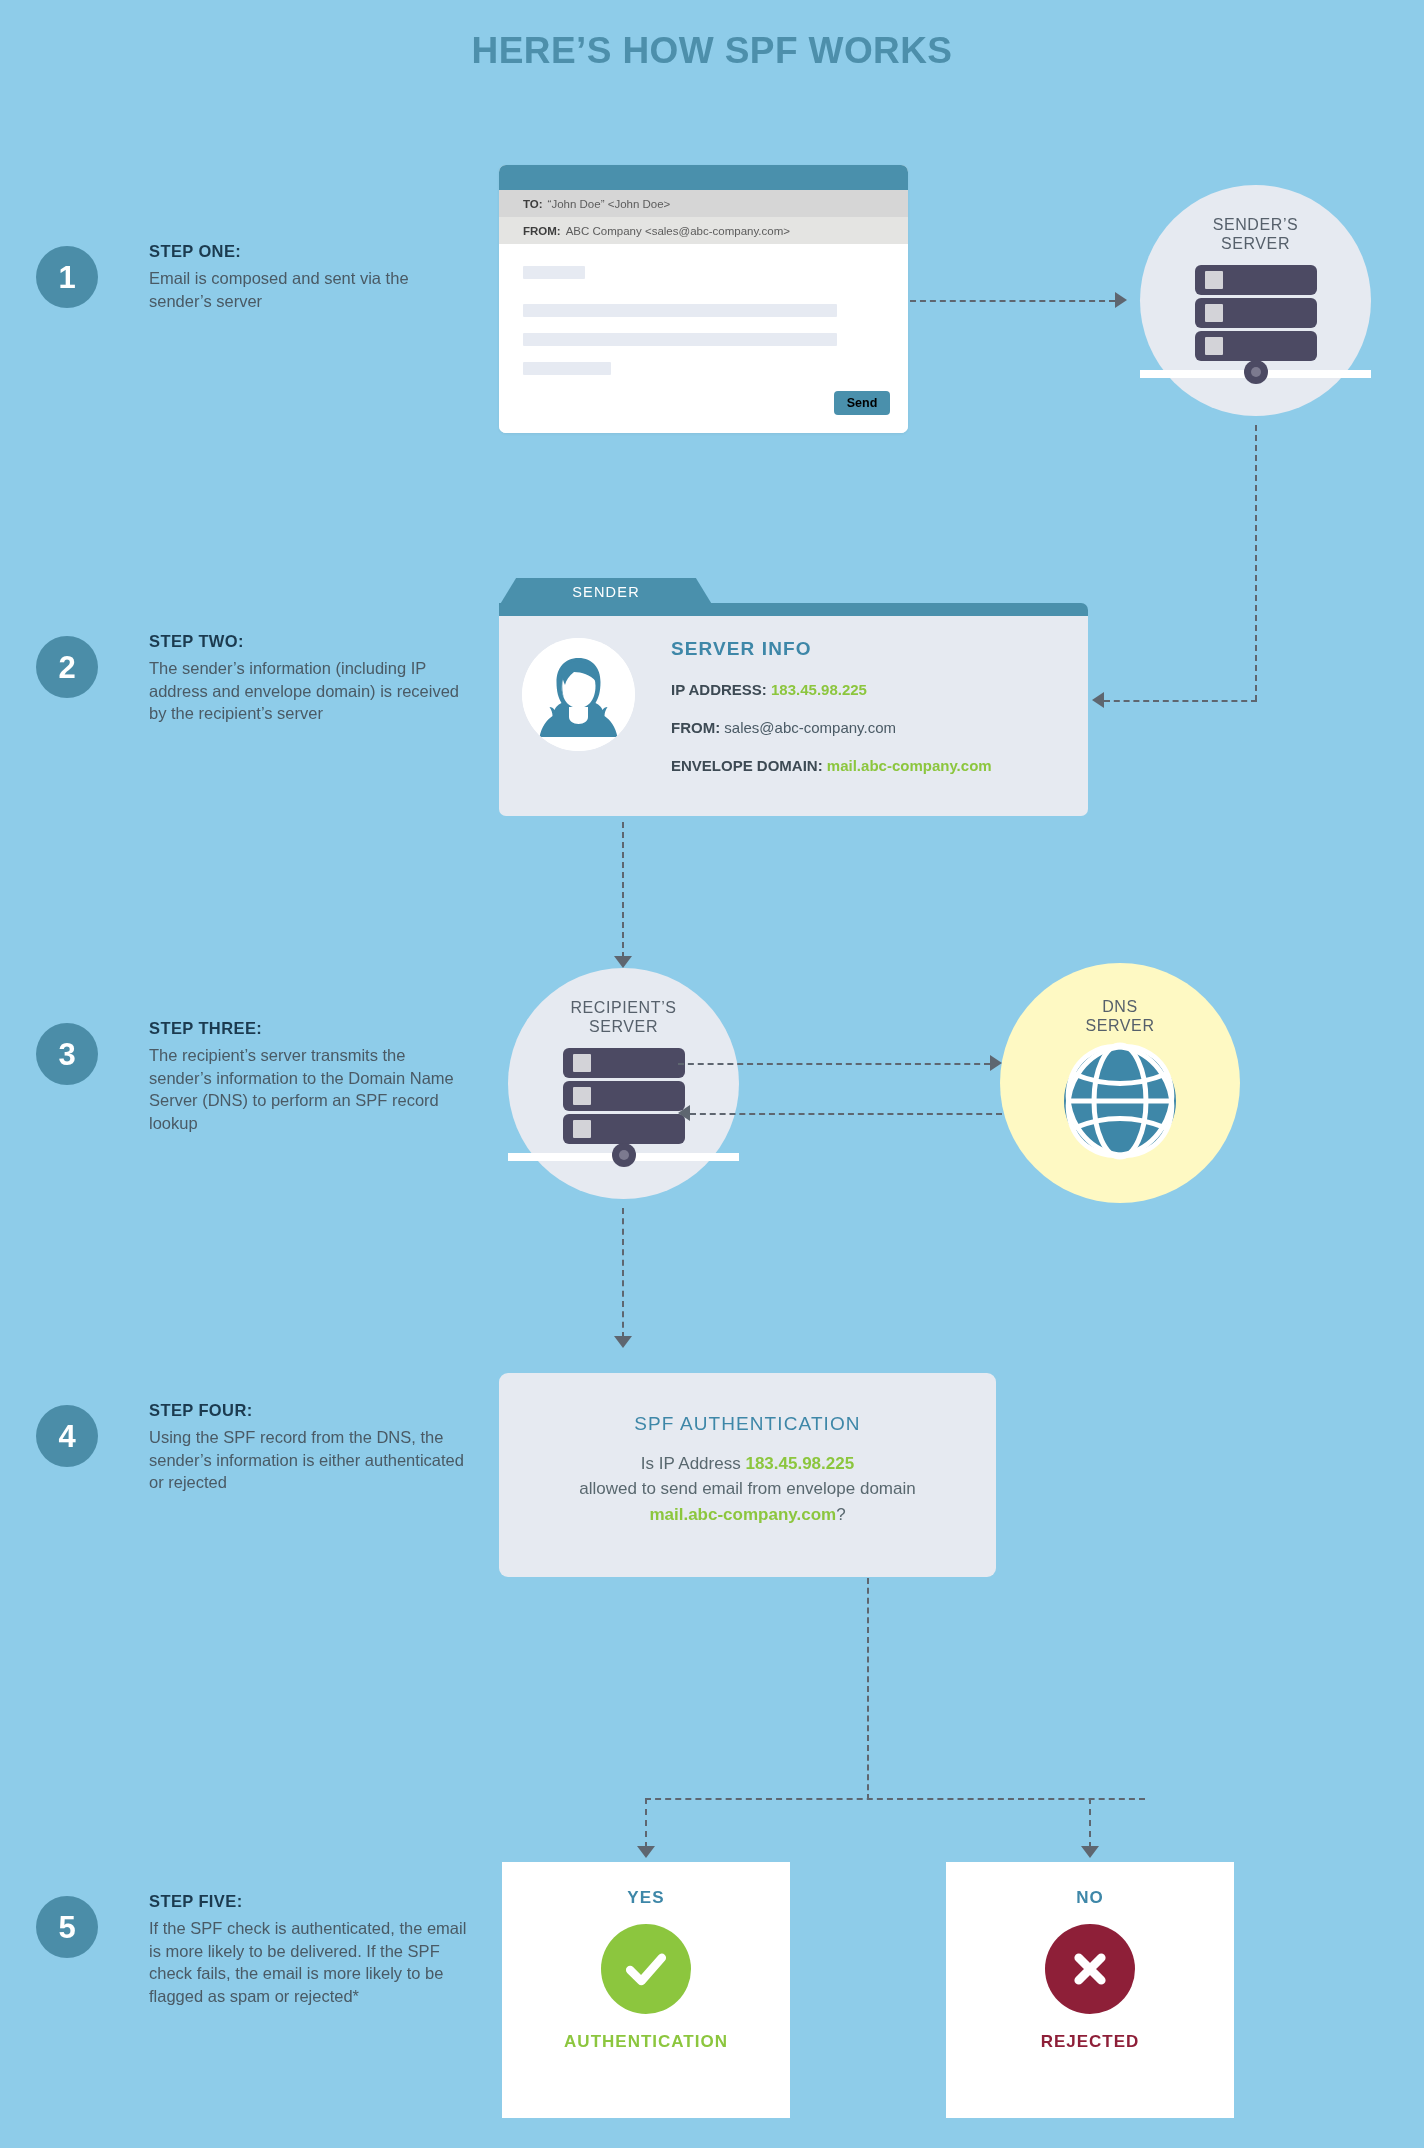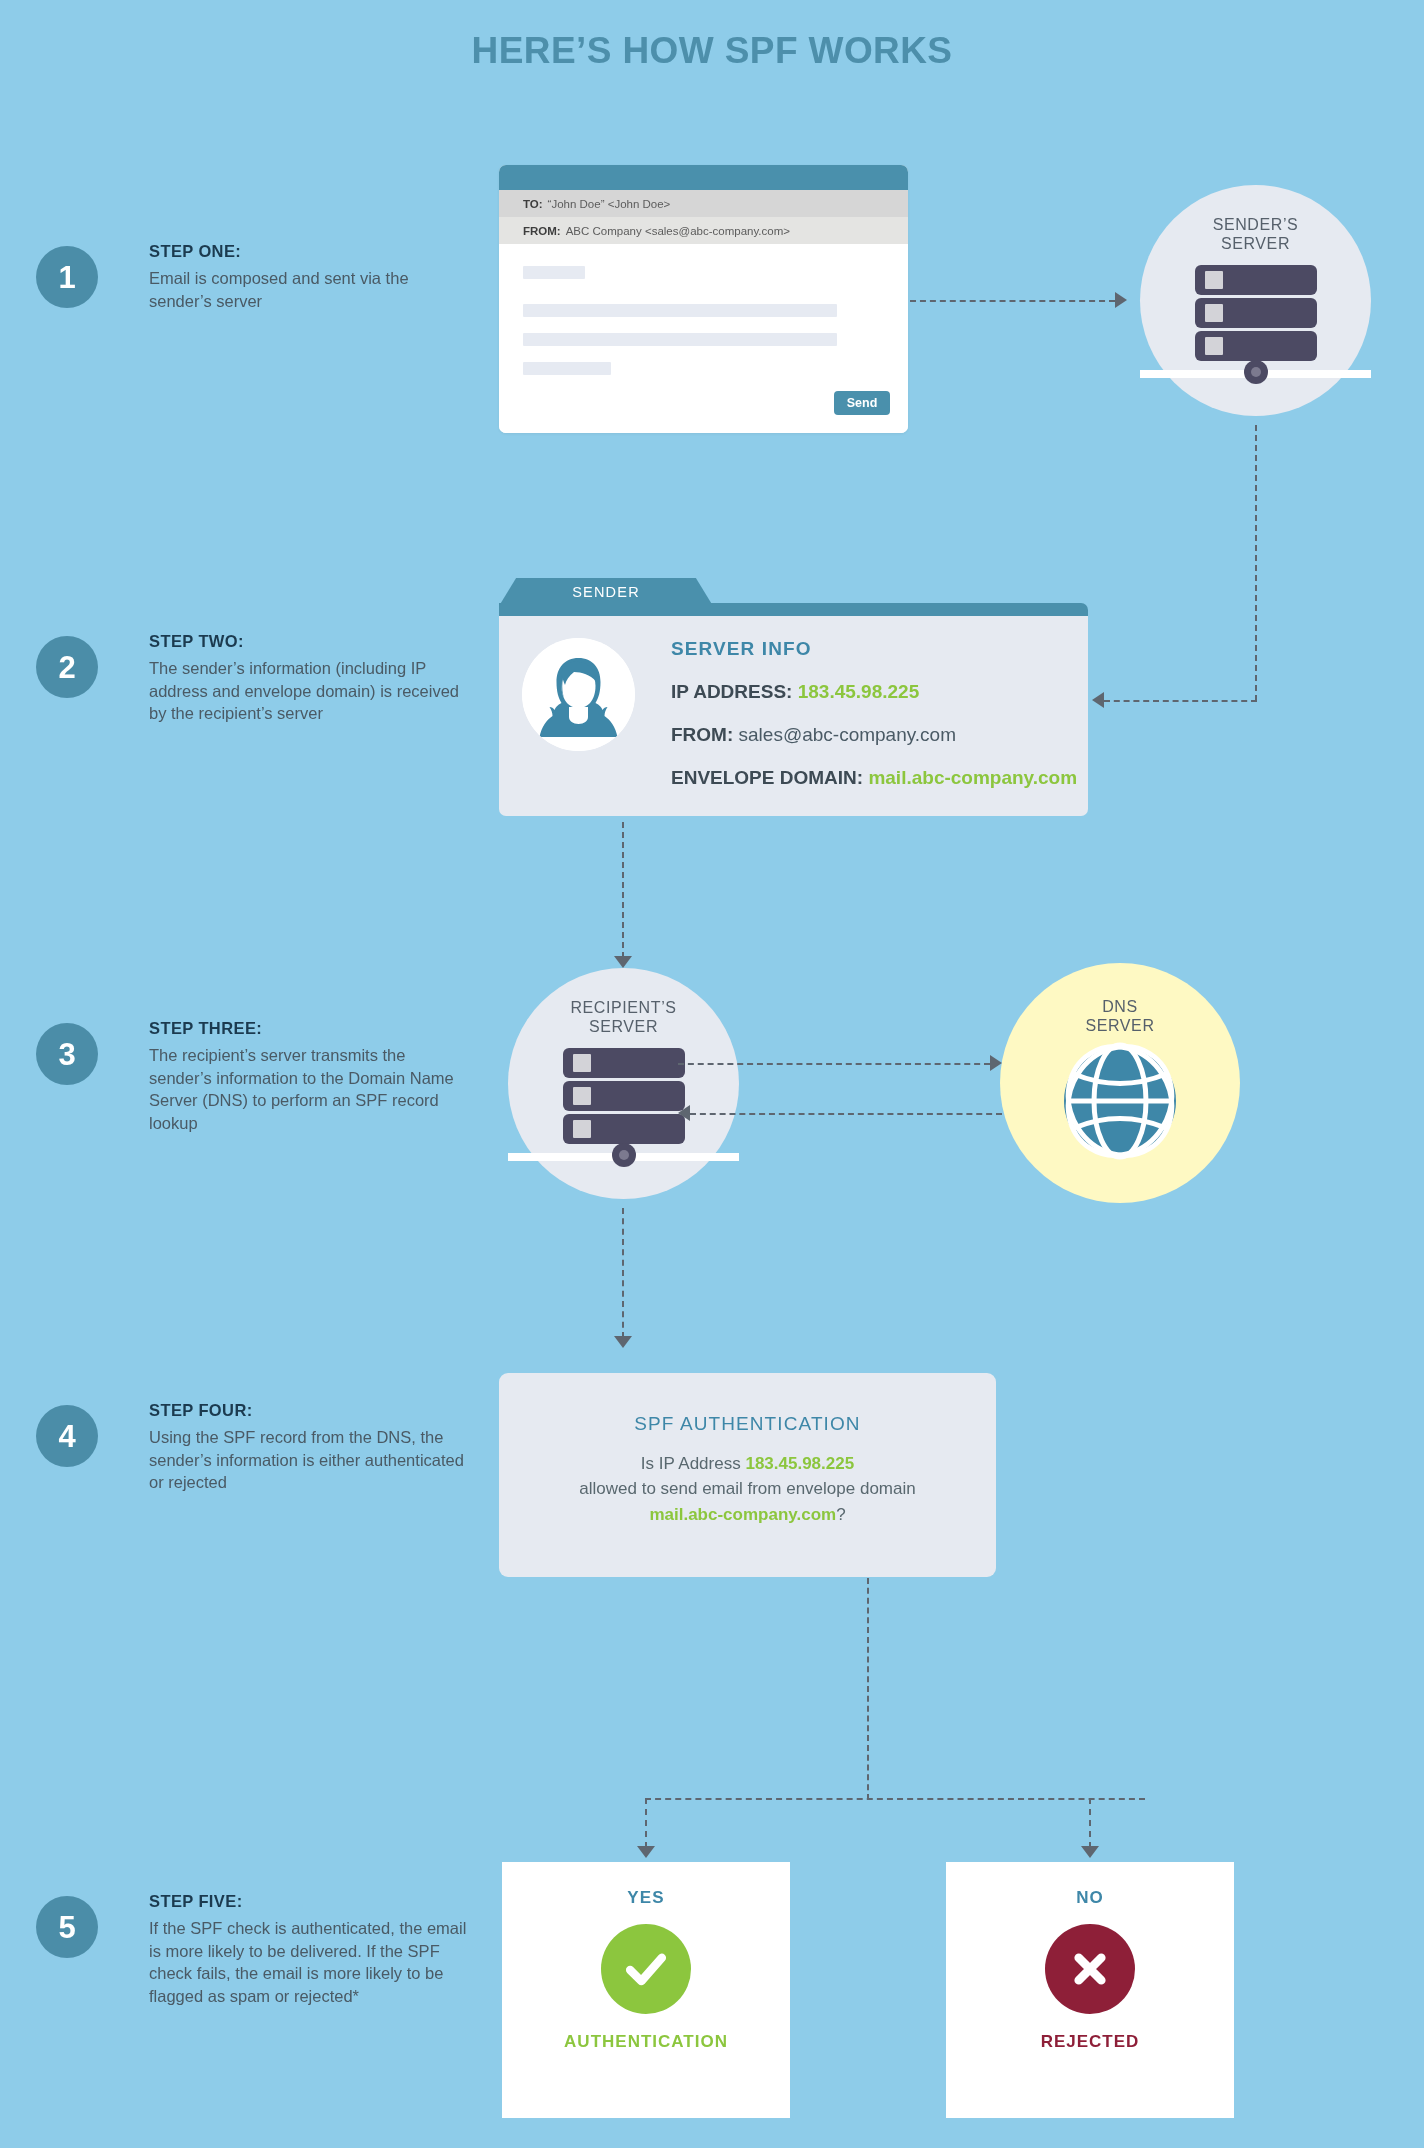--- a/index.html
+++ b/index.html
@@ -55,21 +55,21 @@
     padding-left: 24px; font-size: 11.5px; color: #5c5c5c;
   }
   .email-row.to   { background: #d6d6d6; }
   .email-row.from { background: #e4e4e2; }
   .email-row b { color: #3d3d3d; margin-right: 5px; font-weight: bold; }
   .email-body { position: relative; height: 189px; background: #ffffff; }
   .ph { position: absolute; background: #e6eaf2; height: 13px; border-radius: 1px; }
   .send-btn {
     position: absolute; right: 18px; bottom: 18px;
     width: 56px; height: 24px; border-radius: 4px;
-    background: #4a90ac; color: #ffffff;
+    background: #4a90ac; color: #000000;
     font-size: 12.5px; font-weight: bold;
     display: flex; align-items: center; justify-content: center;
   }
 
   
   .circle {
     position: absolute; border-radius: 50%;
     display: flex; flex-direction: column; align-items: center;
   }
   .circle-label {
@@ -123,21 +123,21 @@
     position: absolute; left: 23px; top: 22px;
     width: 113px; height: 113px; border-radius: 50%;
     background: #ffffff; overflow: hidden;
   }
   .info-col { position: absolute; left: 172px; top: 22px; }
   .info-title {
     font-size: 19px; font-weight: bold; color: #3e87a8;
     letter-spacing: 1.1px; margin-bottom: 14px;
   }
   .info-line {
-    font-size: 19px; color: #4a5a65; margin-bottom: 11px;
+    font-size: 15px; color: #4a5a65; margin-bottom: 11px;
     white-space: nowrap;
     margin-top: 21px;
   }
   .info-line b { color: #3d4a54; font-weight: bold; }
   .green { color: #8cc63e; font-weight: bold; }
 
   
   .spf-box {
     position: absolute; left: 499px; top: 1373px;
     width: 497px; height: 204px;

